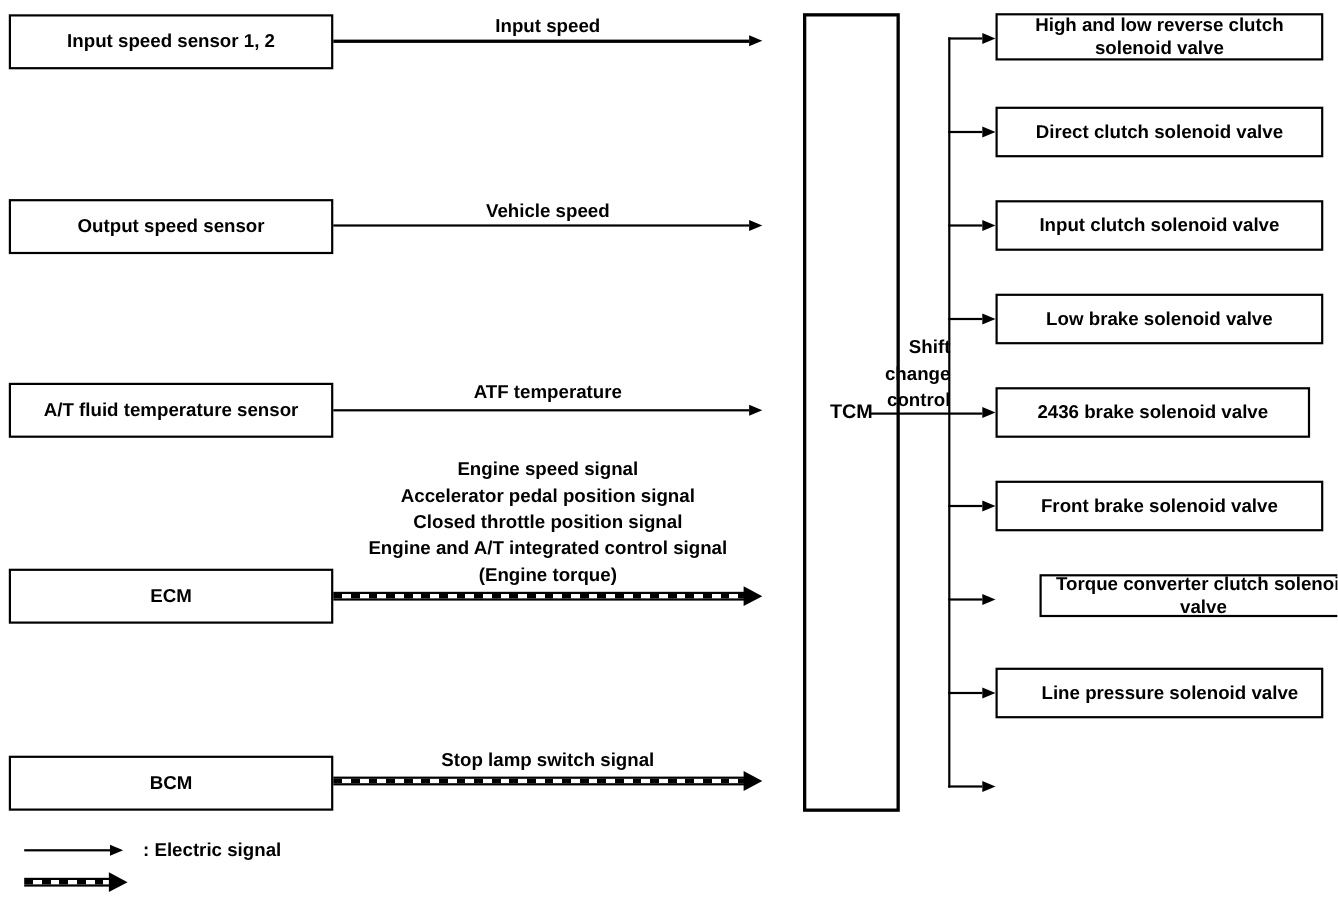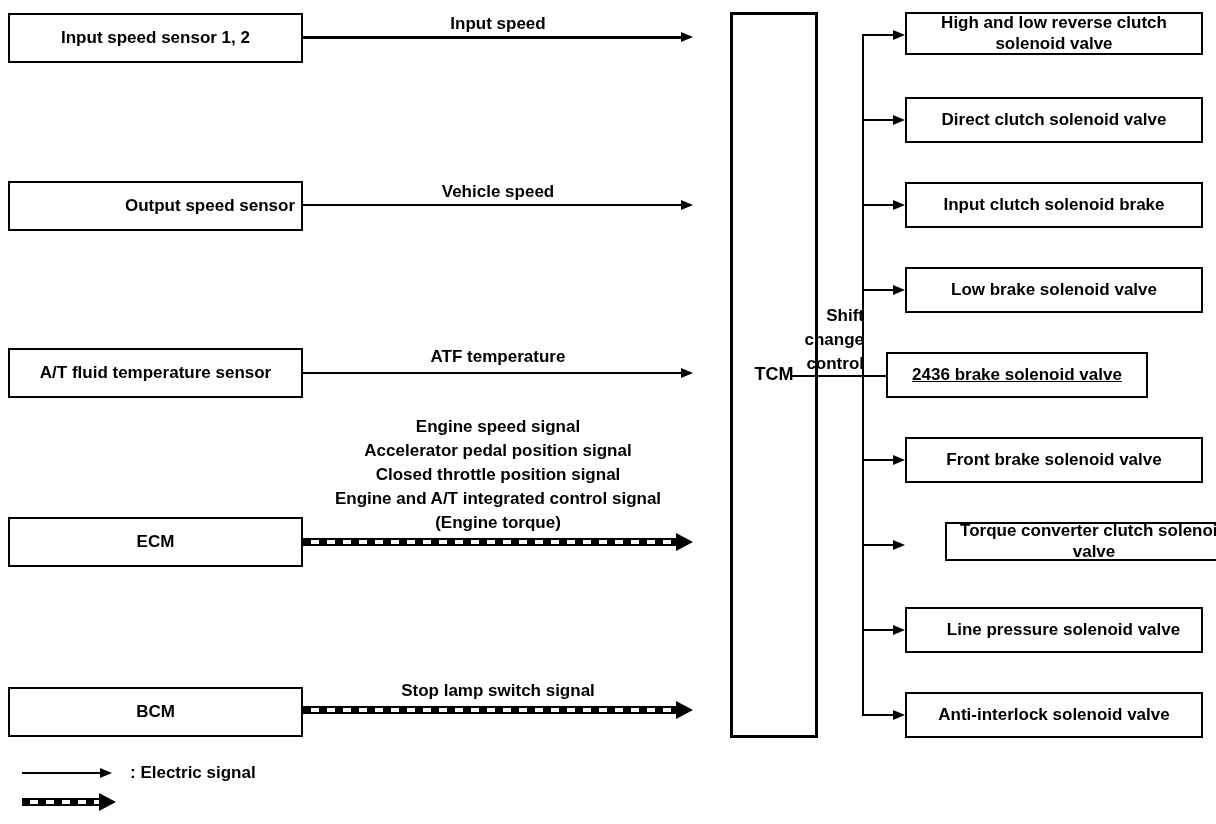--- a/index.html
+++ b/index.html
@@ -70,21 +70,21 @@
   }
 </style>
 </head>
 <body>
 
 <div class="canvas">
 
   <div class="box" style="left:8px; top:13px; width:295px; height:50px;">
     <span>Input speed sensor 1, 2</span>
   </div>
-  <div class="box" style="left:8px; top:181px; width:295px; height:50px;justify-content:flex-end;">
+  <div class="box" style="left:8px; top:181px; width:295px; height:50px;">
     <span>Output speed sensor</span>
   </div>
   <div class="box" style="left:8px; top:348px; width:295px; height:50px;">
     <span>A/T fluid temperature sensor</span>
   </div>
   <div class="box" style="left:8px; top:517px; width:295px; height:50px;">
     <span>ECM</span>
   </div>
   <div class="box" style="left:8px; top:687px; width:295px; height:50px;">
     <span>BCM</span>
@@ -151,39 +151,36 @@
   <div class="hline" style="left:862px; top:714px; width:31px;"></div>
   <div class="ah e" style="left:893px; top:710px;"></div>
 
   <div class="box" style="left:905px; top:12px; width:298px; height:43px;">
     <span>High and low reverse clutch solenoid valve</span>
   </div>
   <div class="box" style="left:905px; top:97px; width:298px; height:46px;">
     <span>Direct clutch solenoid valve</span>
   </div>
   <div class="box" style="left:905px; top:182px; width:298px; height:46px;">
-    <span>Input clutch solenoid brake</span>
+    <span>Input clutch solenoid valve</span>
   </div>
   <div class="box" style="left:905px; top:267px; width:298px; height:46px;">
     <span>Low brake solenoid valve</span>
   </div>
-  <div class="box" style="left:886px; top:352px; width:262px; height:46px;text-decoration:underline;">
+  <div class="box" style="left:905px; top:352px; width:286px; height:46px;">
     <span>2436 brake solenoid valve</span>
   </div>
   <div class="box" style="left:905px; top:437px; width:298px; height:46px;">
     <span>Front brake solenoid valve</span>
   </div>
   <div class="box" style="left:905px; top:522px; width:298px; height:39px;margin-left:40px;">
     <span>Torque converter clutch solenoid valve</span>
   </div>
   <div class="box" style="left:905px; top:607px; width:298px; height:46px;padding-left:25px;">
     <span>Line pressure solenoid valve</span>
-  </div>
-  <div class="box" style="left:905px; top:692px; width:298px; height:46px;">
-    <span>Anti-interlock solenoid valve</span>
   </div>
 
   <div class="hline" style="left:22px; top:772px; width:78px;"></div>
   <div class="ah e" style="left:100px; top:768px;"></div>
   <div class="legendlabel" style="left:130px; top:763px;">: Electric signal</div>
 
   <div class="canbar" style="left:22px; top:798px; width:78px;"></div>
   <div class="ah c" style="left:99px; top:793px;"></div>
 
 </div>

